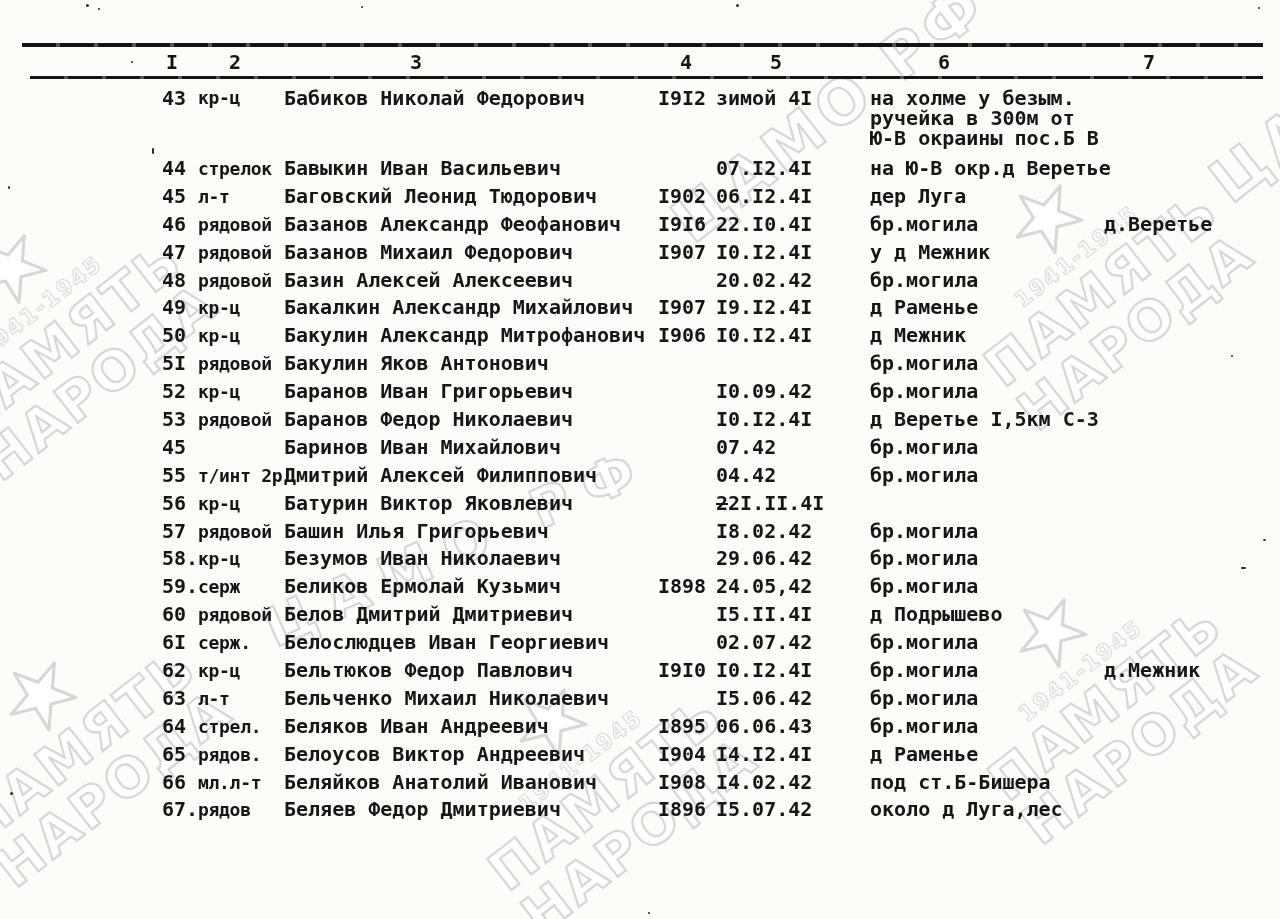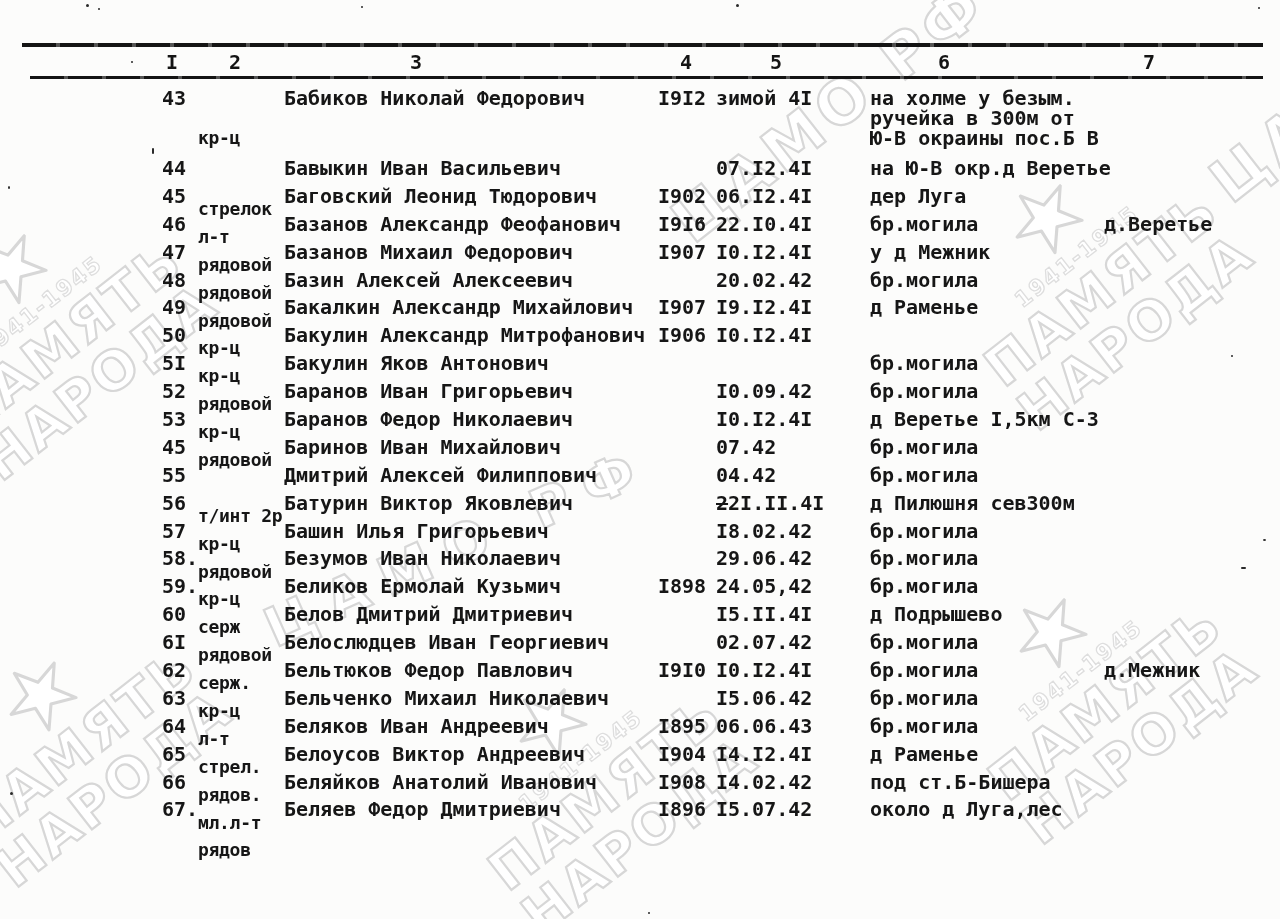--- a/index.html
+++ b/index.html
@@ -35,21 +35,21 @@
   .col-headers span{position:absolute;}
   .h0{left:166px;} .h1{left:229px;} .h2{left:410px;} .h3{left:680px;}
   .h4{left:770px;} .h5{left:938px;} .h6{left:1143px;}
   .rows{position:absolute;top:88px;left:0;width:1225px;}
   .row{display:grid;grid-template-columns:36px 86px 374px 58px 116px 38px 234px 168px;
        padding-left:162px;height:27.9px;white-space:nowrap;
        font:bold 20px/27.9px "DejaVu Sans Mono",monospace;color:#161616;}
   .row.multi{height:auto;margin-bottom:7px;}
   .row.multi .c{line-height:20px;}
   .c{overflow:visible;}
-  .rank{font-size:18px;letter-spacing:-.3px;margin-top:40px;}
+  .rank{font-size:18px;letter-spacing:-.3px;}
   .date{text-align:left;}
   .date s{text-decoration:line-through;}
   .speck{position:absolute;background:#2a2a2a;border-radius:50%;}
 </style>
 </head>
 <body>
 
 <div class="sheet">
 
   <div class="wm-layer">
@@ -195,20 +195,21 @@
     <span class="c loc"></span>
   </div>
 
   <div class="row">
     <span class="c num">50</span>
     <span class="c rank">кр-ц</span>
     <span class="c name">Бакулин Александр Митрофанович</span>
     <span class="c year">I906</span>
     <span class="c date"><s></s><span>I0.I2.4I</span></span>
     <span class="c sp"></span>
+    <span class="c place">д Межник</span>
     <span class="c loc"></span>
   </div>
 
   <div class="row">
     <span class="c num">5I</span>
     <span class="c rank">рядовой</span>
     <span class="c name">Бакулин Яков Антонович</span>
     <span class="c year"></span>
     <span class="c date"><s></s><span></span></span>
     <span class="c sp"></span>
@@ -260,21 +261,20 @@
     <span class="c loc"></span>
   </div>
 
   <div class="row">
     <span class="c num">56</span>
     <span class="c rank">кр-ц</span>
     <span class="c name">Батурин Виктор Яковлевич</span>
     <span class="c year"></span>
     <span class="c date"><s>2</s><span>2I.II.4I</span></span>
     <span class="c sp"></span>
-    <span class="c place">д Пилюшня сев300м</span>
     <span class="c loc"></span>
   </div>
 
   <div class="row">
     <span class="c num">57</span>
     <span class="c rank">рядовой</span>
     <span class="c name">Башин Илья Григорьевич</span>
     <span class="c year"></span>
     <span class="c date"><s></s><span>I8.02.42</span></span>
     <span class="c sp"></span>

